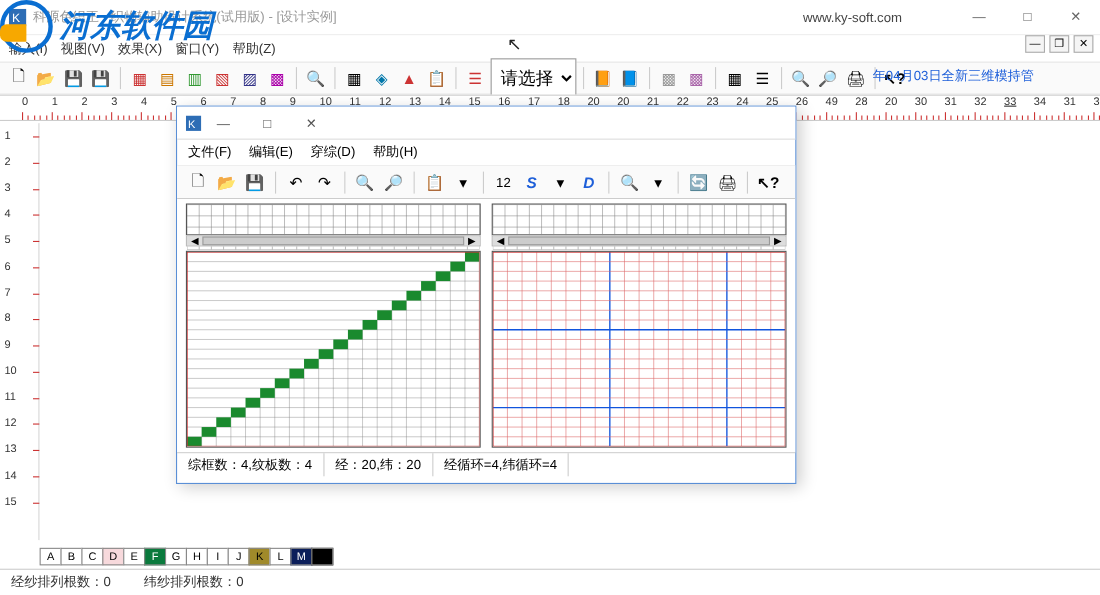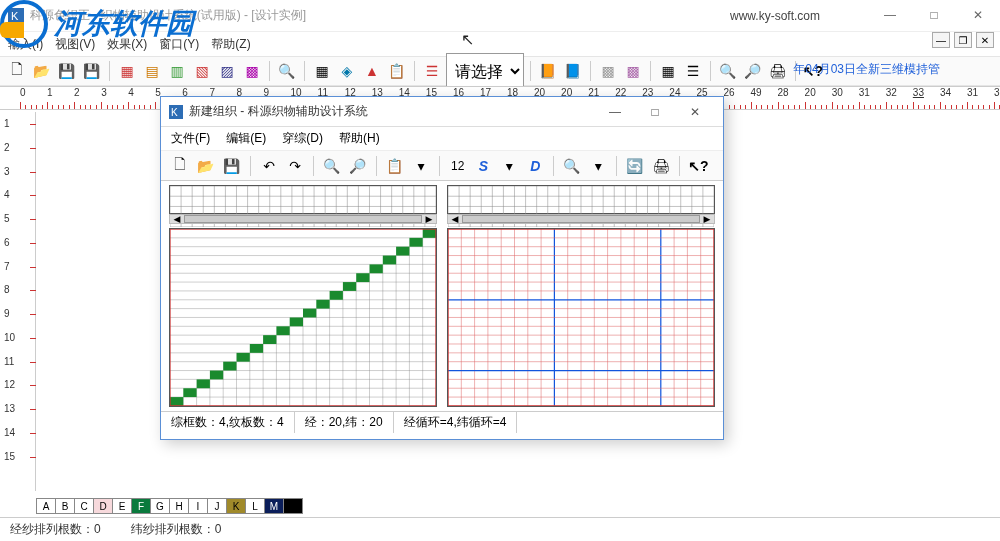--- a/index.html
+++ b/index.html
@@ -372,21 +372,20 @@
     </div>
 
   <div class="canvas-area"></div>
 
   <div class="dialog">
     <div class="dialog-titlebar">
       <svg width="14" height="14">
           <rect width="14" height="14" fill="#2d6db5"></rect>
           <text x="2" y="11" font-size="10" fill="#fff">K</text>
         </svg>
-      <span class="title" style="margin-left:6px">新建组织 - 科源织物辅助设计系统</span>
       <div class="dialog-controls">
         <div class="dbtn">—</div>
         <div class="dbtn">□</div>
         <div class="dbtn">✕</div>
       </div>
     </div>
     <div class="dialog-menubar">
       <span>文件(F)</span>
       <span>编辑(E)</span>
       <span>穿综(D)</span>

